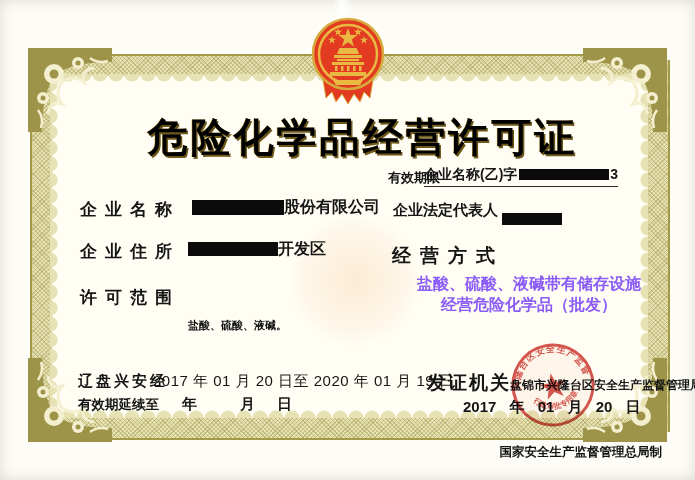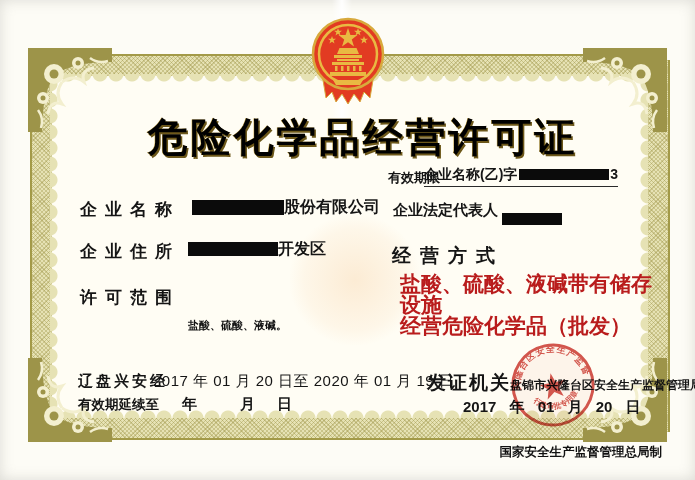--- a/index.html
+++ b/index.html
@@ -50,22 +50,22 @@
   .certno-label{left:388px;top:169px;font-size:13px;}
   .certno-line{left:424px;top:166px;font-size:14px;font-weight:700;border-bottom:1.5px solid #2a2a2a;
      padding-bottom:2px;}
   .bar{display:inline-block;background:#0b0b0b;vertical-align:middle;}
   .name-label{left:80px;top:198px;font-size:17px;letter-spacing:8px;}
   .name-value{left:192px;top:197px;font-size:16px;font-weight:700;}
   .rep-label{left:393px;top:201px;font-size:15px;}
   .addr-label{left:80px;top:240px;font-size:17px;letter-spacing:8px;}
   .addr-value{left:188px;top:239px;font-size:16px;font-weight:700;text-align:center;}
   .mode-label{left:392px;top:243px;font-size:19px;letter-spacing:9px;}
-  .mode-lines{left:400px;top:273px;width:258px;font-size:21px;font-weight:700;
-     white-space:normal;line-height:21px;position:absolute;z-index:5;color:#b91c1c;}
+  .mode-lines{left:400px;top:273px;width:258px;text-align:center;font-size:16px;font-weight:700;
+     white-space:normal;line-height:21px;position:absolute;z-index:5;color:#8b5cf6;}
   .scope-label{left:80px;top:286px;font-size:17px;letter-spacing:8px;}
   .scope-value{left:188px;top:318px;font-size:11px;font-weight:700;}
   .valid-label{left:78px;top:372px;font-size:15px;letter-spacing:3px;}
   .valid-value{left:153px;top:372px;font-size:15px;font-weight:400;letter-spacing:.5px;}
   .ext-label{left:78px;top:396px;font-size:13.5px;}
   .ext-year{left:182px;top:395px;font-size:15px;font-weight:700;}
   .ext-month{left:240px;top:395px;font-size:15px;font-weight:700;}
   .ext-day{left:277px;top:395px;font-size:15px;font-weight:700;}
   .issuer-label{left:427px;top:370px;font-size:19px;letter-spacing:2px;}
   .issuer-value{left:510px;top:377px;font-size:12px;font-weight:700;}

